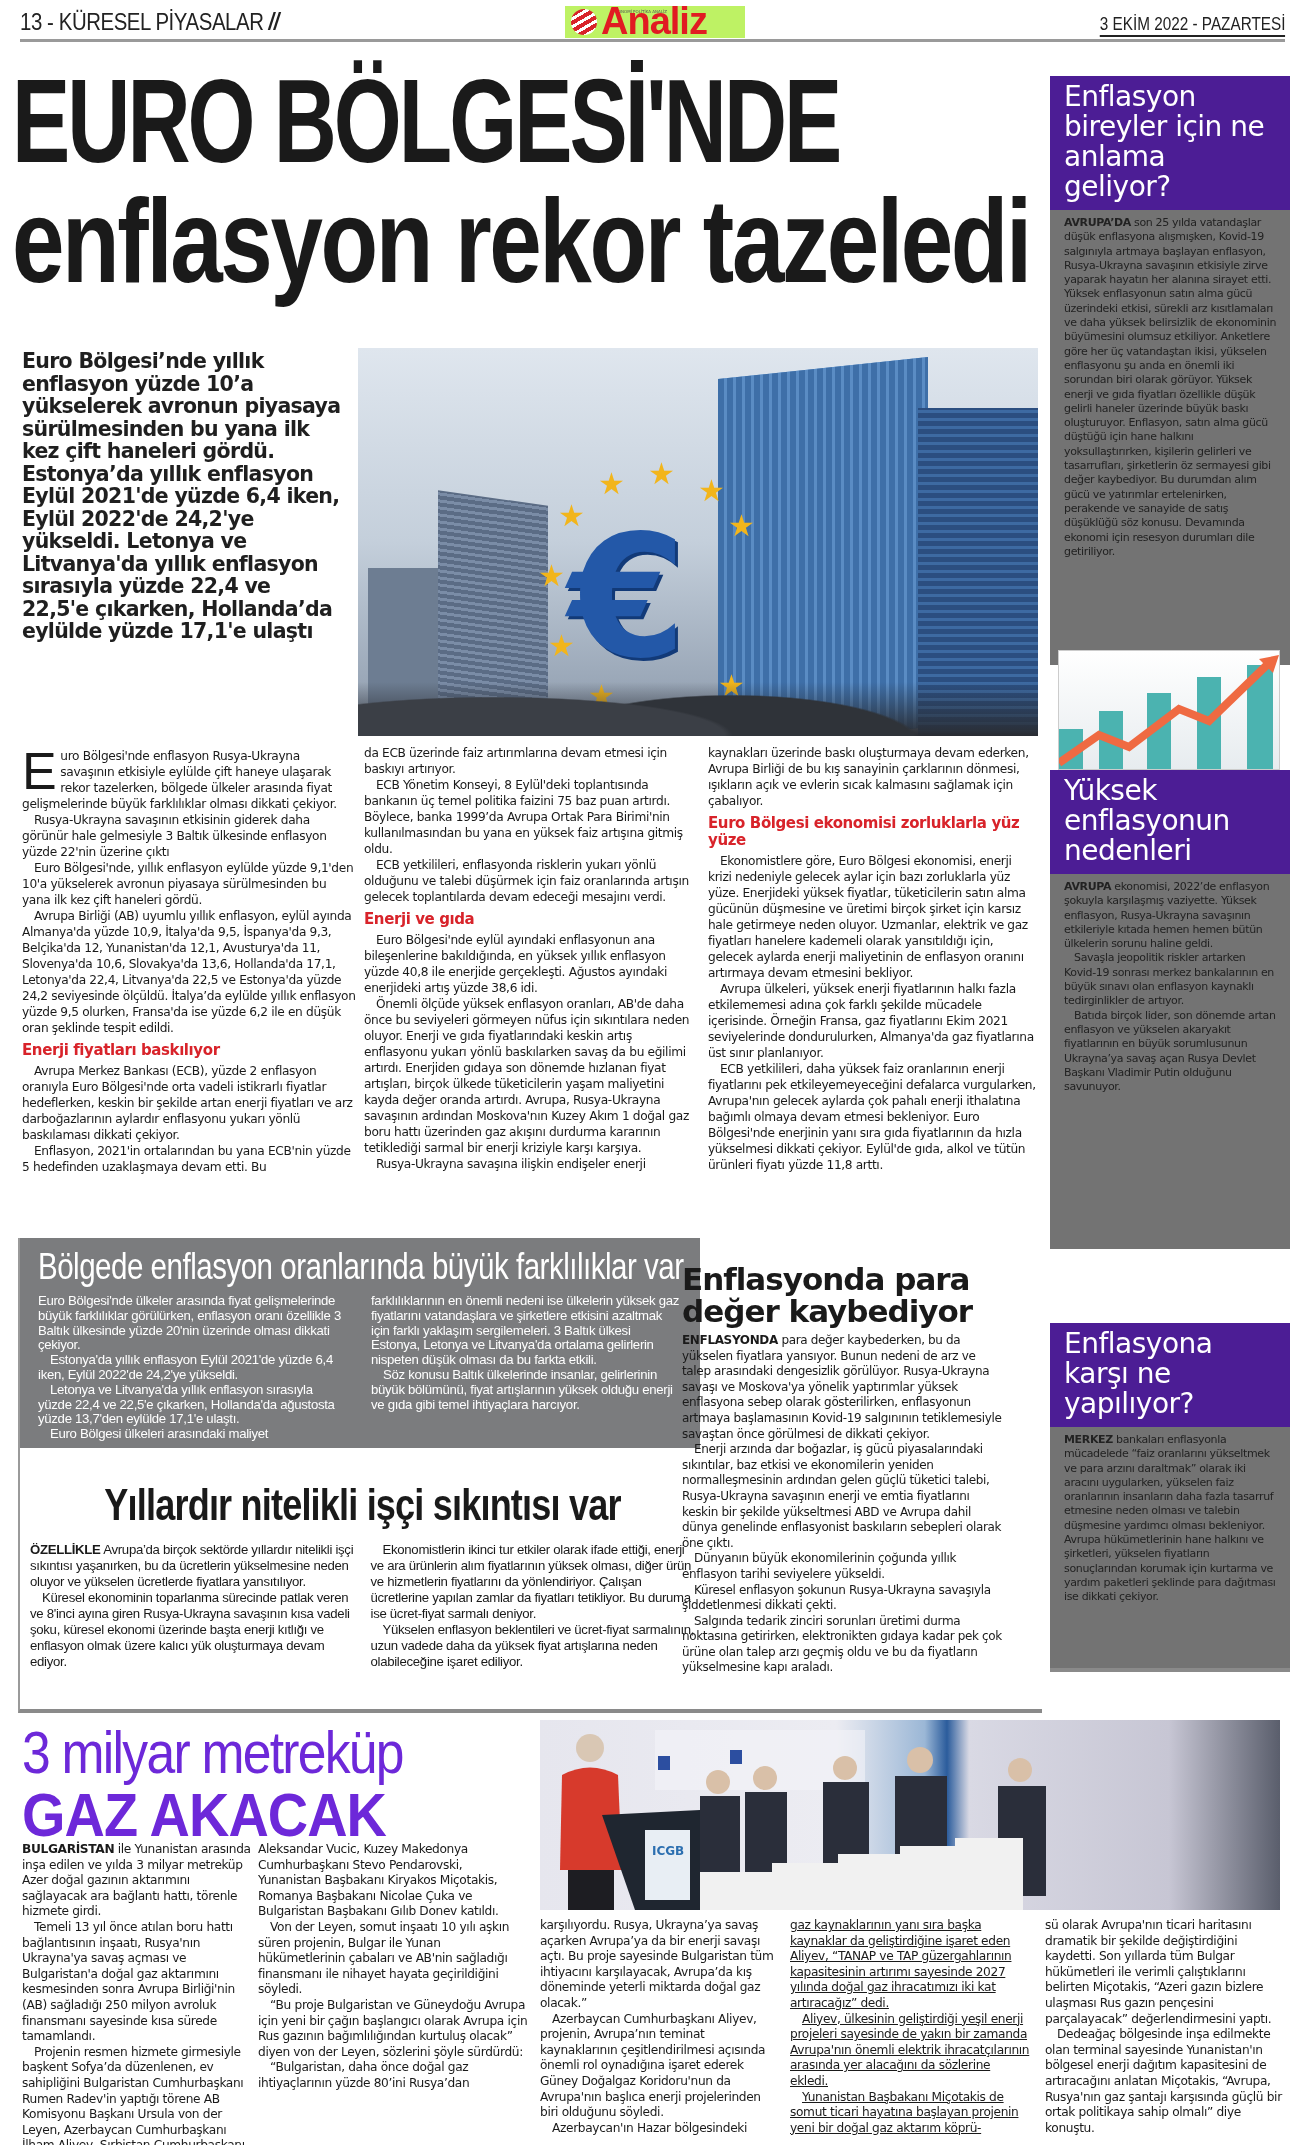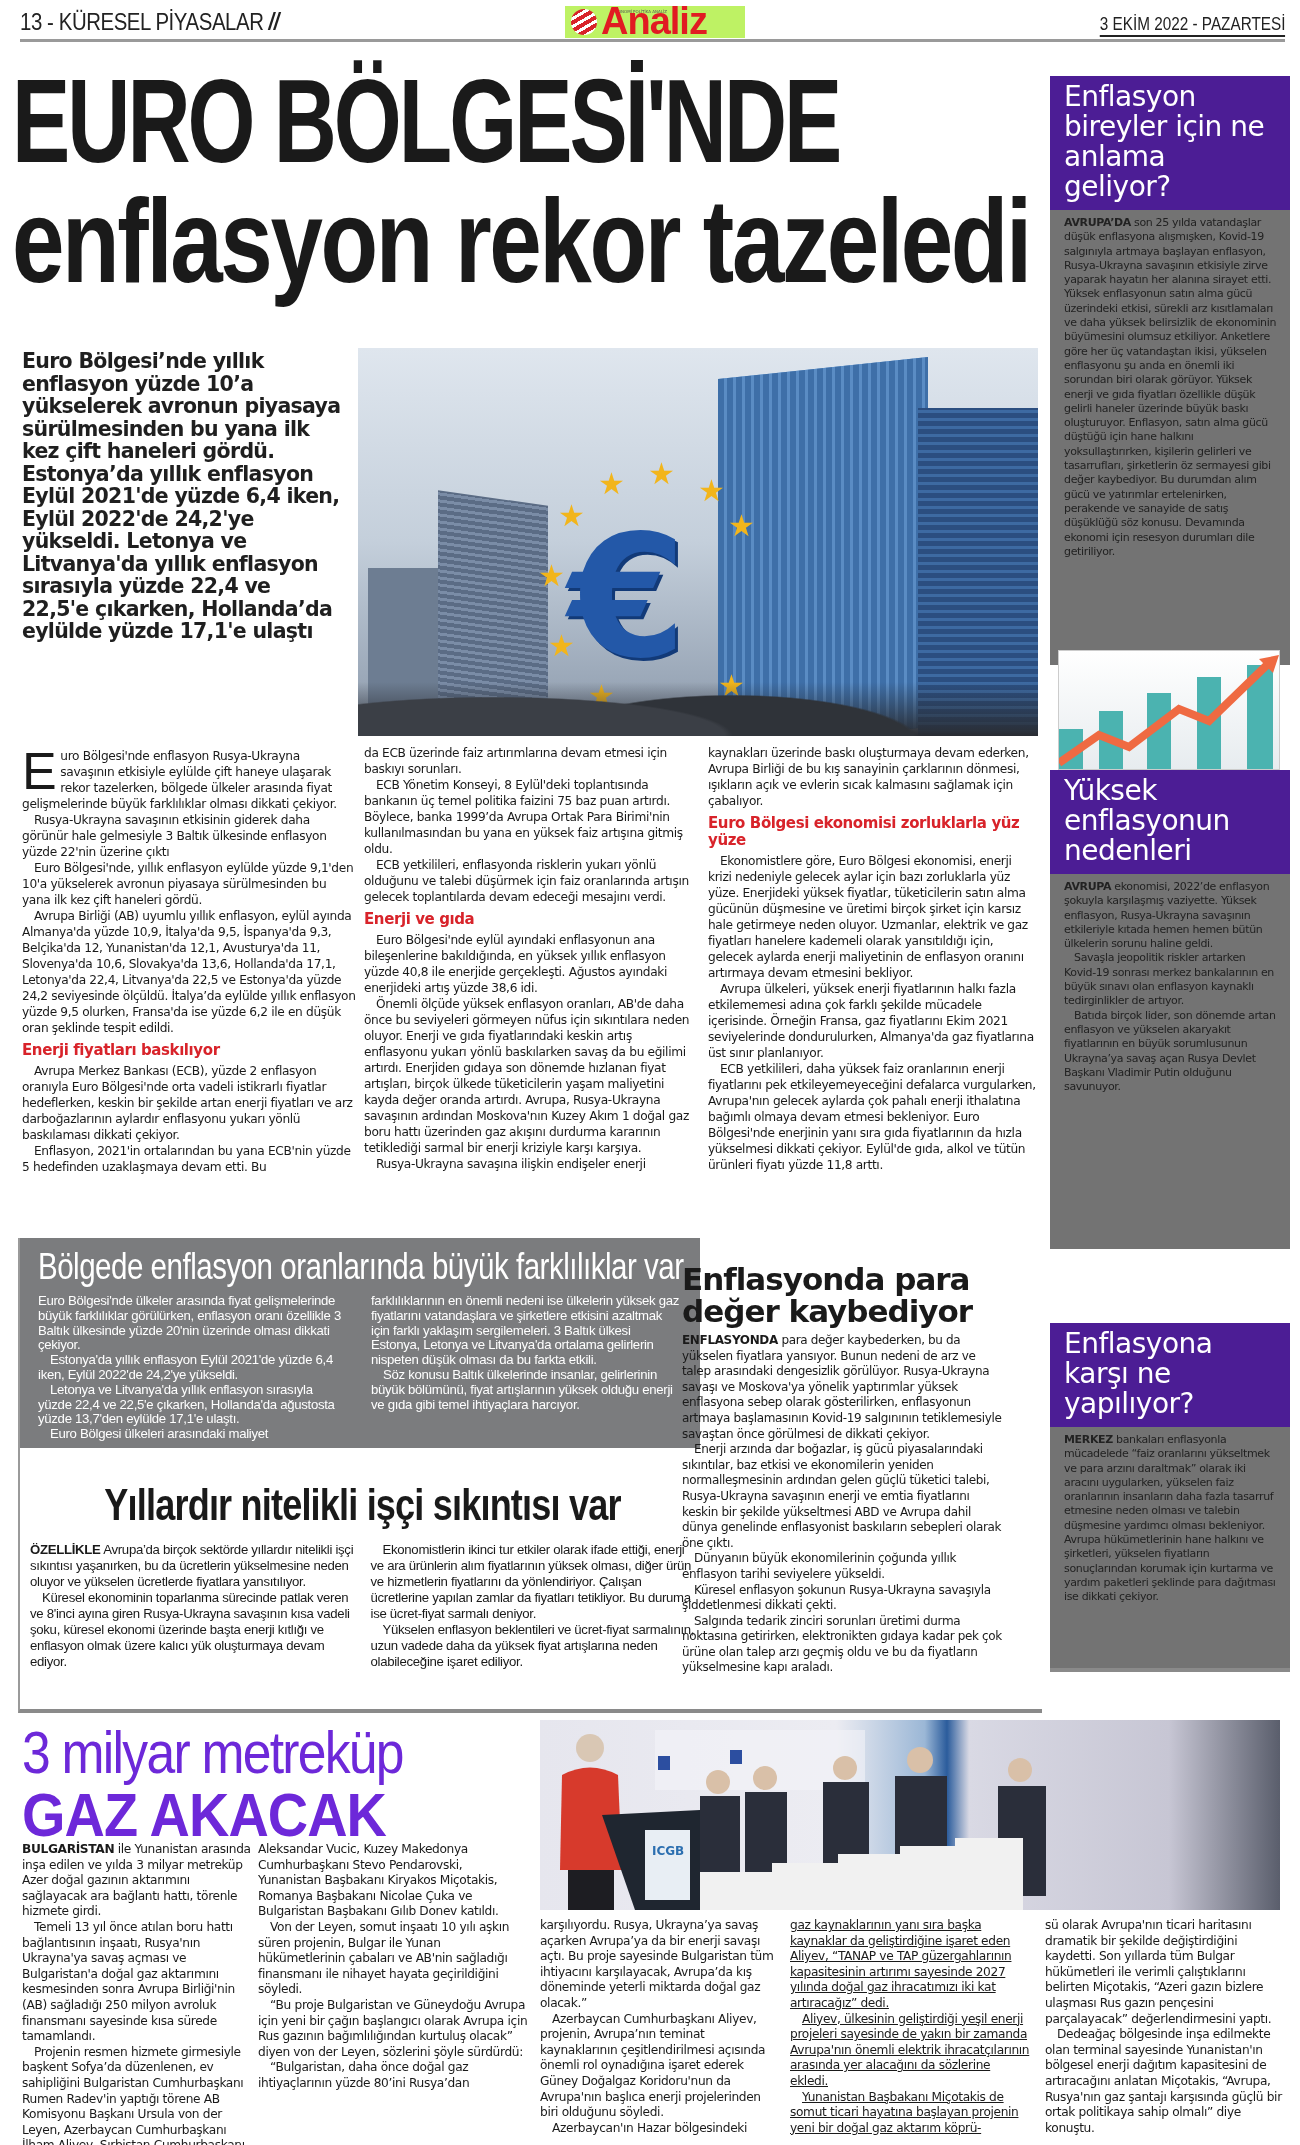--- a/index.html
+++ b/index.html
@@ -129,21 +129,21 @@
   <p class="noind"><span class="dropcap">E</span><span>uro Bölgesi'nde enflasyon Rusya-Ukrayna savaşının etkisiyle eylülde çift haneye ulaşarak rekor tazelerken, bölgede ülkeler arasında fiyat gelişmelerinde büyük farklılıklar olması dikkati çekiyor.</span></p>
   <p>Rusya-Ukrayna savaşının etkisinin giderek daha görünür hale gelmesiyle 3 Baltık ülkesinde enflasyon yüzde 22'nin üzerine çıktı</p>
   <p>Euro Bölgesi'nde, yıllık enflasyon eylülde yüzde 9,1'den 10'a yükselerek avronun piyasaya sürülmesinden bu yana ilk kez çift haneleri gördü.</p>
   <p>Avrupa Birliği (AB) uyumlu yıllık enflasyon, eylül ayında Almanya'da yüzde 10,9, İtalya'da 9,5, İspanya'da 9,3, Belçika'da 12, Yunanistan'da 12,1, Avusturya'da 11, Slovenya'da 10,6, Slovakya'da 13,6, Hollanda'da 17,1, Letonya'da 22,4, Litvanya'da 22,5 ve Estonya'da yüzde 24,2 seviyesinde ölçüldü. İtalya’da eylülde yıllık enflasyon yüzde 9,5 olurken, Fransa'da ise yüzde 6,2 ile en düşük oran şeklinde tespit edildi.</p>
   <div class="red-sub">Enerji fiyatları baskılıyor</div>
   <p>Avrupa Merkez Bankası (ECB), yüzde 2 enflasyon oranıyla Euro Bölgesi'nde orta vadeli istikrarlı fiyatlar hedeflerken, keskin bir şekilde artan enerji fiyatları ve arz darboğazlarının aylardır enflasyonu yukarı yönlü baskılaması dikkati çekiyor.</p>
   <p>Enflasyon, 2021'in ortalarından bu yana ECB'nin yüzde 5 hedefinden uzaklaşmaya devam etti. Bu</p>
 </div>
 
 <div class="abs colB body-txt">
-  <p class="noind">da ECB üzerinde faiz artırımlarına devam etmesi için baskıyı sorunları.</p>
+  <p class="noind">da ECB üzerinde faiz artırımlarına devam etmesi için baskıyı artırıyor.</p>
   <p>ECB Yönetim Konseyi, 8 Eylül'deki toplantısında bankanın üç temel politika faizini 75 baz puan artırdı. Böylece, banka 1999’da Avrupa Ortak Para Birimi'nin kullanılmasından bu yana en yüksek faiz artışına gitmiş oldu.</p>
   <p>ECB yetkilileri, enflasyonda risklerin yukarı yönlü olduğunu ve talebi düşürmek için faiz oranlarında artışın gelecek toplantılarda devam edeceği mesajını verdi.</p>
   <div class="red-sub">Enerji ve gıda</div>
   <p>Euro Bölgesi'nde eylül ayındaki enflasyonun ana bileşenlerine bakıldığında, en yüksek yıllık enflasyon yüzde 40,8 ile enerjide gerçekleşti. Ağustos ayındaki enerjideki artış yüzde 38,6 idi.</p>
   <p>Önemli ölçüde yüksek enflasyon oranları, AB'de daha önce bu seviyeleri görmeyen nüfus için sıkıntılara neden oluyor. Enerji ve gıda fiyatlarındaki keskin artış enflasyonu yukarı yönlü baskılarken savaş da bu eğilimi artırdı. Enerjiden gıdaya son dönemde hızlanan fiyat artışları, birçok ülkede tüketicilerin yaşam maliyetini kayda değer oranda artırdı. Avrupa, Rusya-Ukrayna savaşının ardından Moskova'nın Kuzey Akım 1 doğal gaz boru hattı üzerinden gaz akışını durdurma kararının tetiklediği sarmal bir enerji kriziyle karşı karşıya.</p>
   <p>Rusya-Ukrayna savaşına ilişkin endişeler enerji</p>
 </div>
 
 <div class="abs colC body-txt">
   <p class="noind">kaynakları üzerinde baskı oluşturmaya devam ederken, Avrupa Birliği de bu kış sanayinin çarklarının dönmesi, ışıkların açık ve evlerin sıcak kalmasını sağlamak için çabalıyor.</p>

